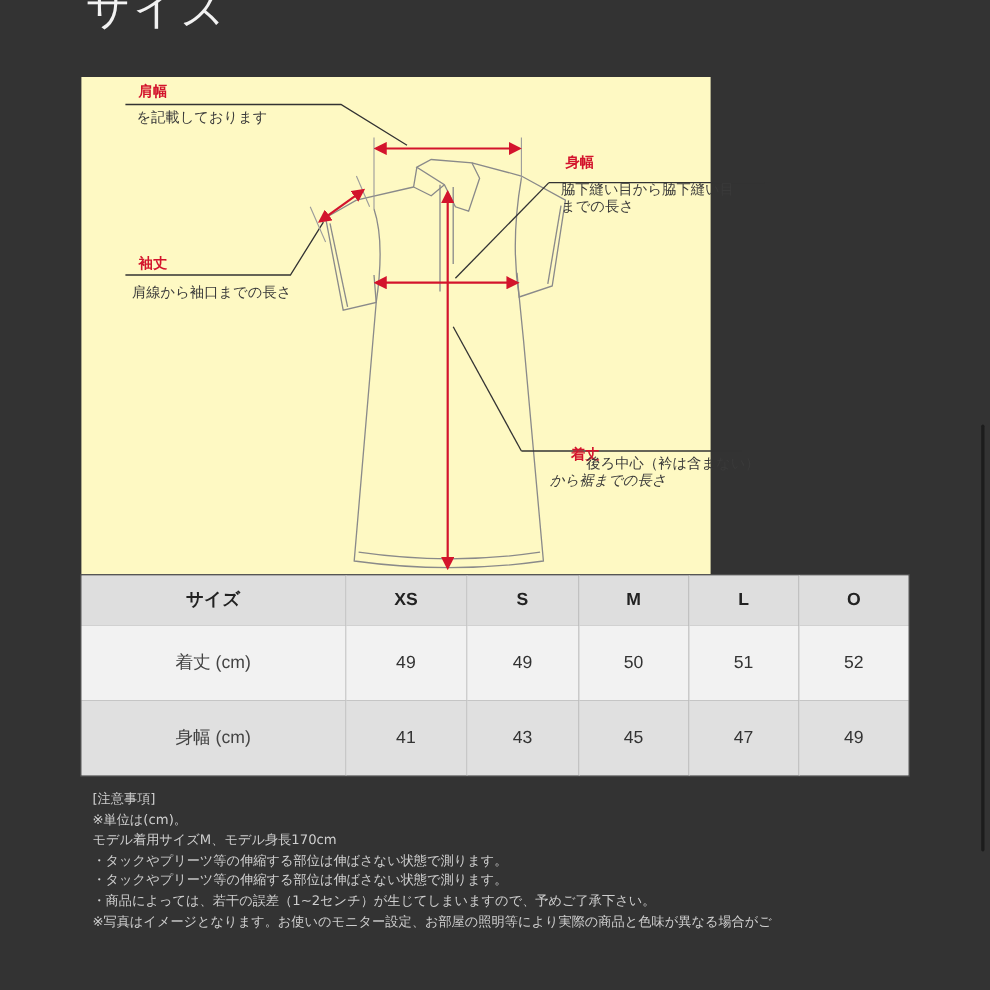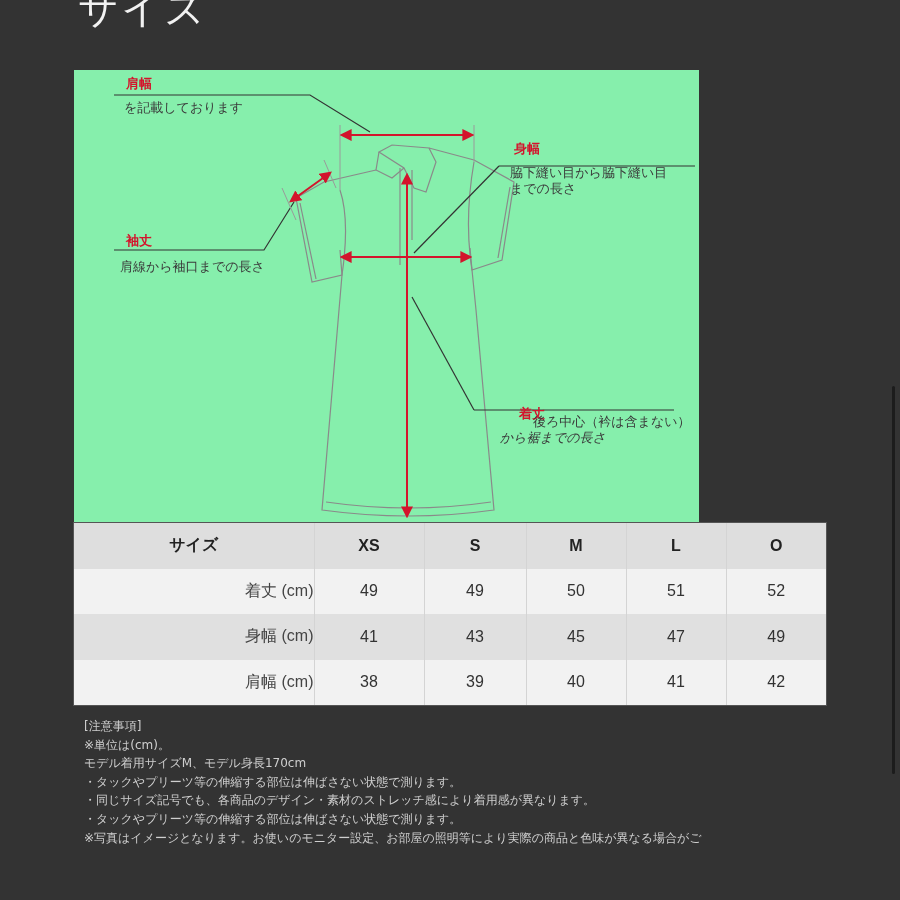--- a/index.html
+++ b/index.html
@@ -7,22 +7,22 @@
       width:900px; height:900px; overflow:hidden; position:relative;
       background:#333333;
       font-family:"DejaVu Sans", "Liberation Sans", sans-serif;
     }
     .page-title {
       position:absolute; left:78px; top:-16px;
       color:#f2f2f2; font-size:40px; letter-spacing:2px; line-height:48px;
       font-weight:300;
     }
     .diagram {
-      position:absolute; left:74px; top:70px; width:625px; height:452px;
-      background:#86efac;
+      position:absolute; left:74px; top:70px; width:572px; height:452px;
+      background:#fef9c3;
     }
     .diagram svg { position:absolute; left:0; top:0; }
     .lbl { position:absolute; font-size:13px; line-height:16px; color:#3a3a3a; white-space:nowrap; }
     .lbl.red { color:#d3142c; font-weight:bold; font-size:13px; }
 
     .size-table {
       position:absolute; left:74px; top:523px; width:752px; height:182px;
       border-collapse:collapse; table-layout:fixed;
       font-family:"Liberation Sans", sans-serif;
       box-shadow:0 0 0 1px #555;
@@ -30,21 +30,21 @@
     .size-table th, .size-table td {
       text-align:center; border-right:1px solid #d4d4d4; padding:0;
       font-size:16px; color:#333;
     }
     .size-table tr { height:45.5px; }
     .size-table thead tr { background:#dedede; }
     .size-table thead th { font-weight:bold; color:#222; }
     .size-table tbody tr:nth-child(odd) { background:#f2f2f2; }
     .size-table tbody tr:nth-child(even) { background:#e0e0e0; }
     .size-table th:last-child, .size-table td:last-child { border-right:none; }
-    .size-table td.rowlabel { color:#444;text-align:right; }
+    .size-table td.rowlabel { color:#444; }
 
     .notes {
       position:absolute; left:84px; top:717px; width:800px;
       color:#cfcfcf; font-size:12px; line-height:18.6px;
     }
     .notes div { white-space:nowrap; }
 
     .scrollbar {
       position:absolute; left:892px; top:386px; width:3px; height:388px;
       background:#1c1c1c; border-radius:2px;
@@ -151,34 +151,26 @@
       <td>52</td>
     </tr>
     <tr>
       <td class="rowlabel">身幅 (cm)</td>
       <td>41</td>
       <td>43</td>
       <td>45</td>
       <td>47</td>
       <td>49</td>
     </tr>
-    <tr>
-      <td class="rowlabel">肩幅 (cm)</td>
-      <td>38</td>
-      <td>39</td>
-      <td>40</td>
-      <td>41</td>
-      <td>42</td>
-    </tr>
   </tbody>
 </table>
 
 <div class="notes">
   <div>[注意事項]</div>
   <div>※単位は(cm)。</div>
   <div>モデル着用サイズM、モデル身長170cm</div>
   <div>・タックやプリーツ等の伸縮する部位は伸ばさない状態で測ります。</div>
-  <div>・同じサイズ記号でも、各商品のデザイン・素材のストレッチ感により着用感が異なります。</div>
   <div>・タックやプリーツ等の伸縮する部位は伸ばさない状態で測ります。</div>
+  <div>・商品によっては、若干の誤差（1~2センチ）が生じてしまいますので、予めご了承下さい。</div>
   <div>※写真はイメージとなります。お使いのモニター設定、お部屋の照明等により実際の商品と色味が異なる場合がご</div>
 </div>
 
 <div class="scrollbar"></div>
 
 </body></html>

